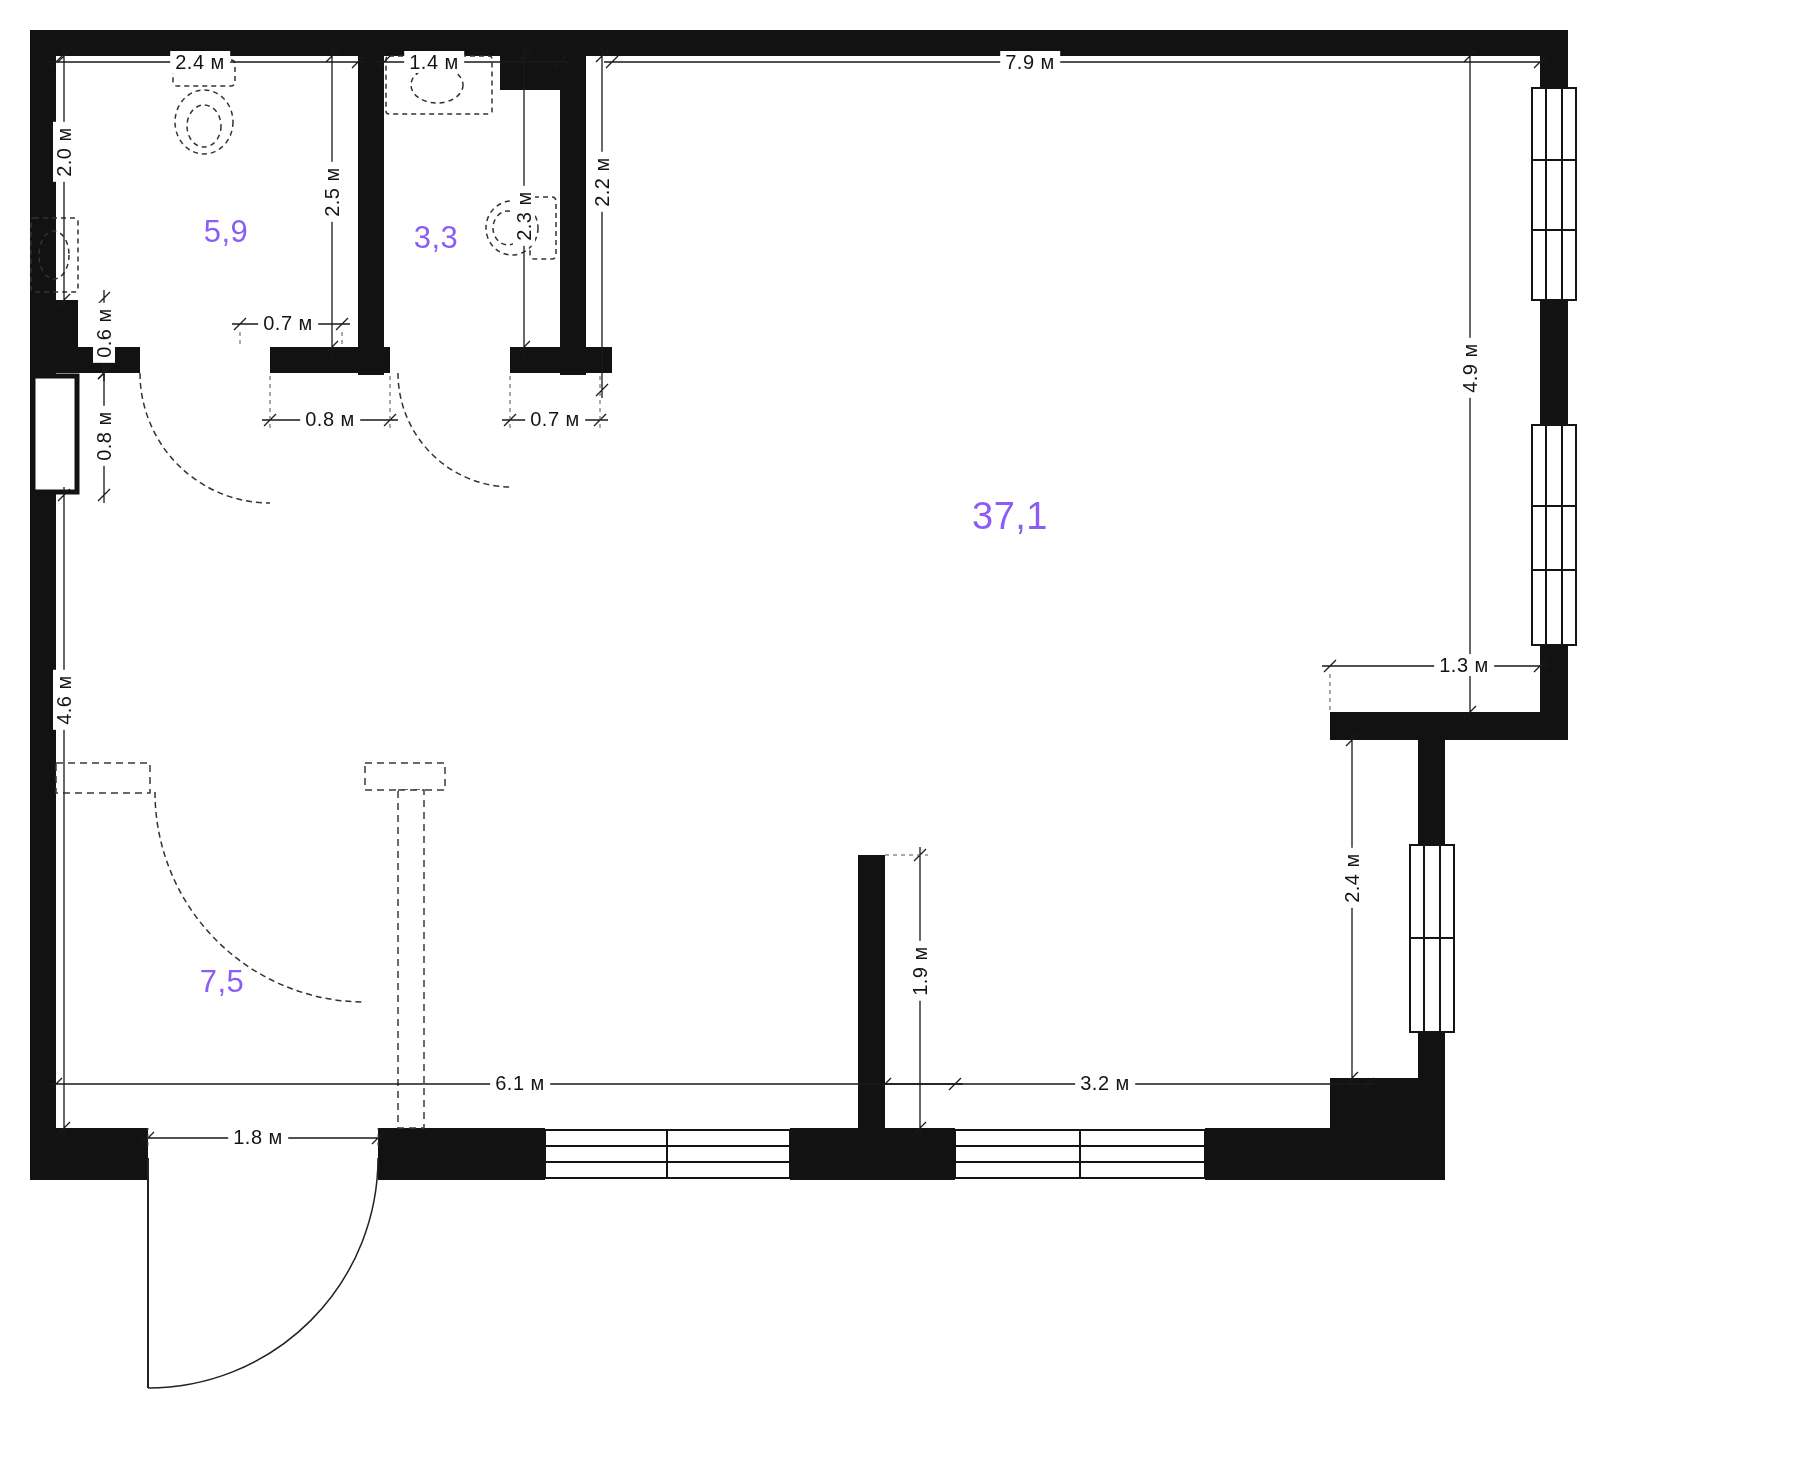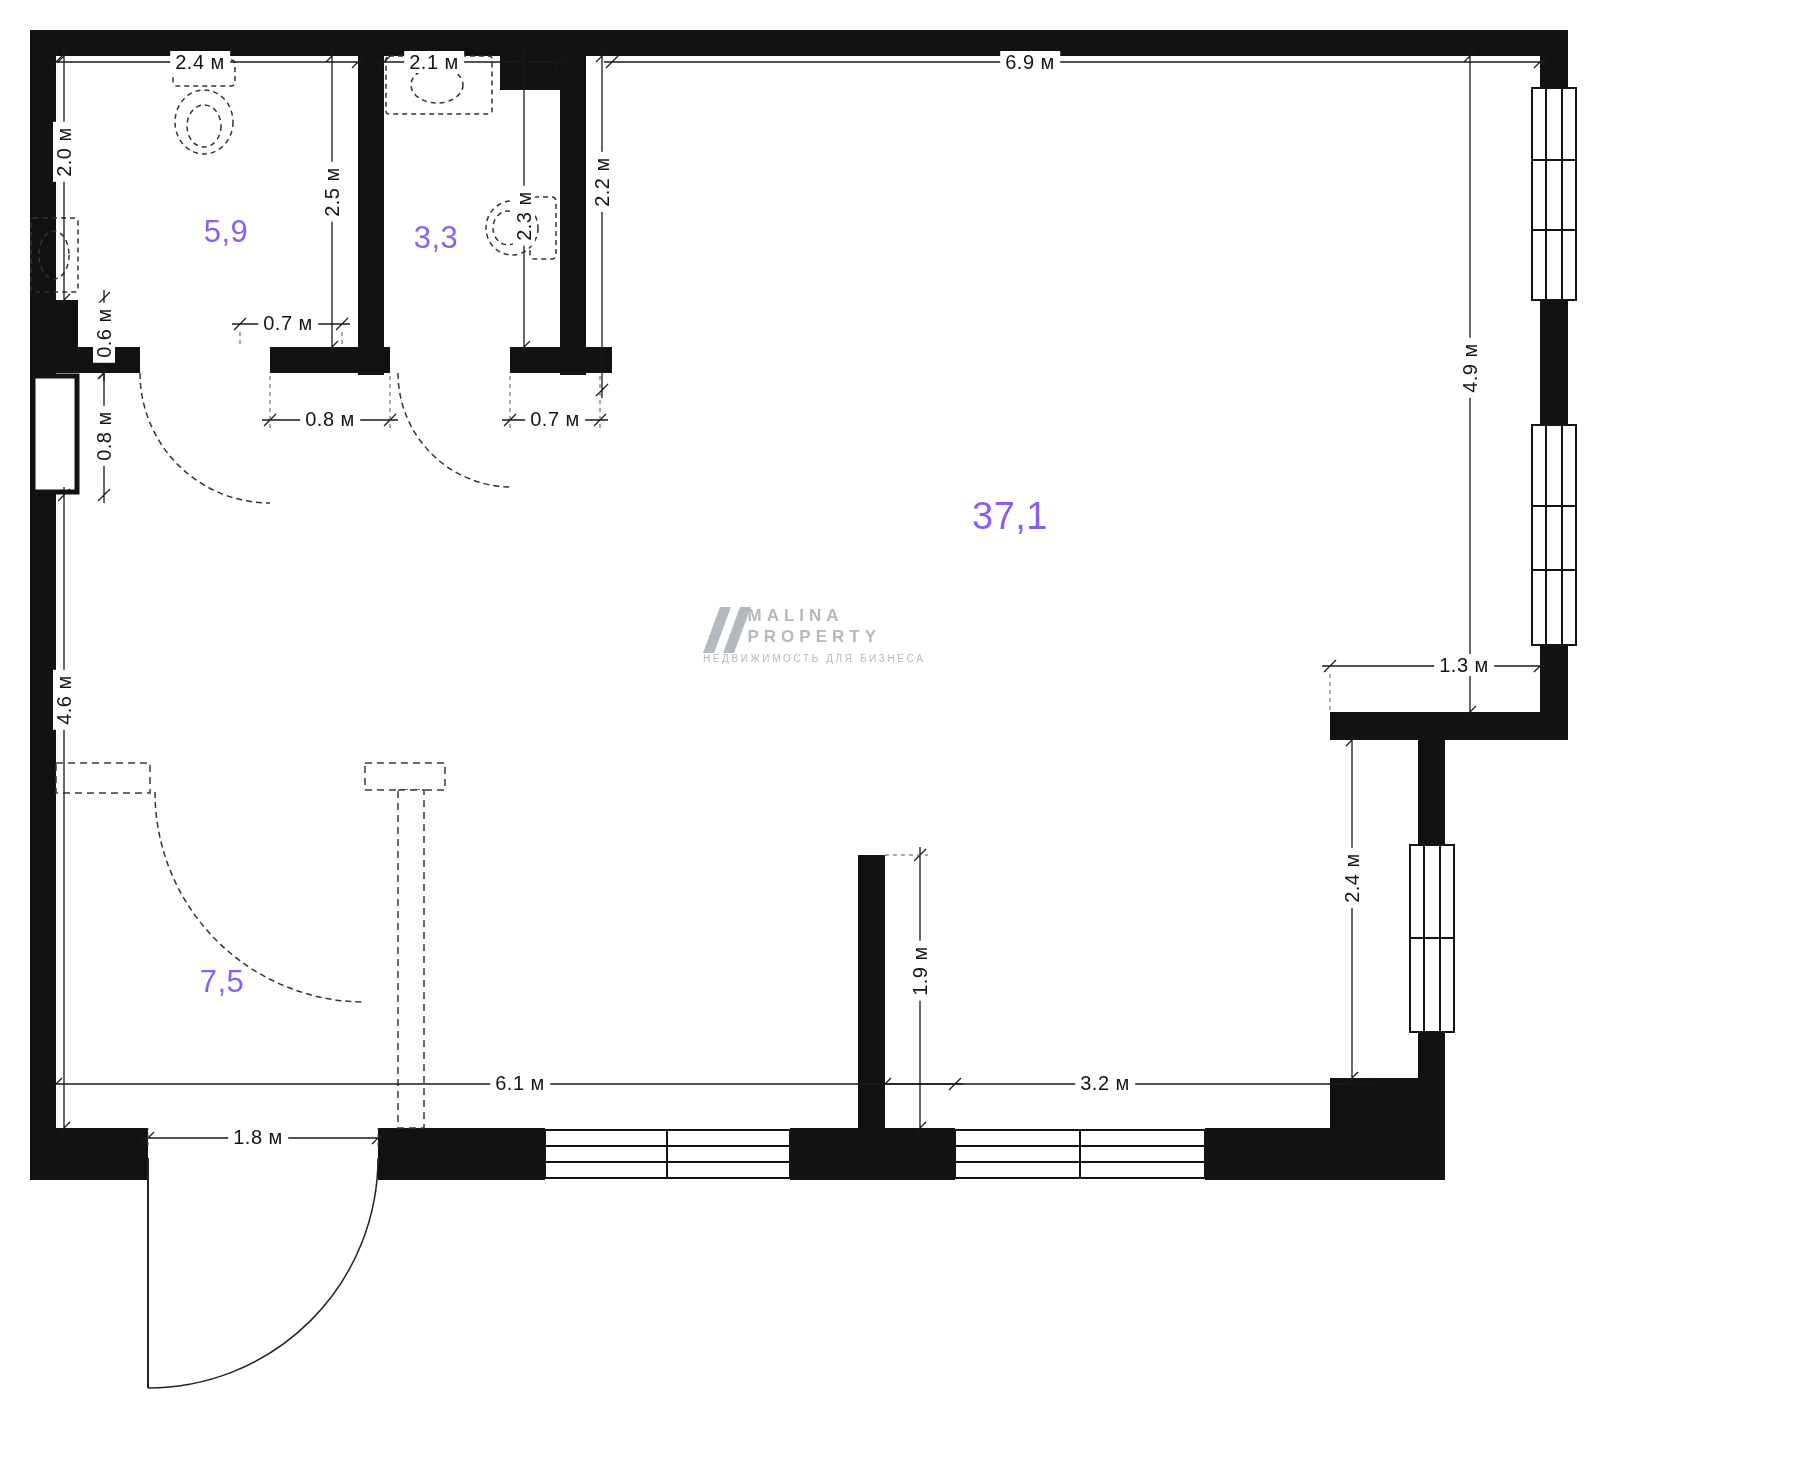--- a/index.html
+++ b/index.html
@@ -167,22 +167,22 @@
     <g fill="none" stroke="#555555" stroke-width="1" stroke-dasharray="4 4">
       <path d="M 270 428 L 270 373 M 390 428 L 390 373 M 510 428 L 510 373 M 600 428 L 600 373"></path>
       <path d="M 240 332 L 240 347 M 342 332 L 342 347"></path>
       <path d="M 1330 674 L 1330 712"></path>
       <path d="M 885 855 L 928 855"></path>
       <path d="M 148 1146 L 148 1128 M 378 1146 L 378 1128"></path>
     </g>
   </svg>
 
   <div class="dim" style="left:200px;top:62px">2.4 м</div>
-  <div class="dim" style="left:434px;top:62px">2.1 м</div>
-  <div class="dim" style="left:1030px;top:62px">6.9 м</div>
+  <div class="dim" style="left:434px;top:62px">1.4 м</div>
+  <div class="dim" style="left:1030px;top:62px">7.9 м</div>
   <div class="dim v" style="left:64px;top:152px">2.0 м</div>
   <div class="dim v" style="left:332px;top:192px">2.5 м</div>
   <div class="dim v" style="left:524px;top:216px">2.3 м</div>
   <div class="dim v" style="left:602px;top:182px">2.2 м</div>
   <div class="dim v" style="left:1470px;top:368px">4.9 м</div>
   <div class="dim v" style="left:104px;top:333px">0.6 м</div>
   <div class="dim" style="left:288px;top:323px">0.7 м</div>
   <div class="dim v" style="left:104px;top:436px">0.8 м</div>
   <div class="dim" style="left:330px;top:419px">0.8 м</div>
   <div class="dim" style="left:555px;top:419px">0.7 м</div>
@@ -192,27 +192,14 @@
   <div class="dim v" style="left:920px;top:971px">1.9 м</div>
   <div class="dim" style="left:520px;top:1083px">6.1 м</div>
   <div class="dim" style="left:1105px;top:1083px">3.2 м</div>
   <div class="dim" style="left:258px;top:1137px">1.8 м</div>
 
   <div class="room" style="left:226px;top:232px">5,9</div>
   <div class="room" style="left:436px;top:238px">3,3</div>
   <div class="room lg" style="left:1010px;top:516px">37,1</div>
   <div class="room" style="left:222px;top:982px">7,5</div>
 
-  <div class="wm">
-    <div class="wm-row">
-      <svg width="52" height="46" viewBox="0 0 52 46">
-        <polygon points="0,46 17,0 28,0 11,46" fill="#b3b9be"></polygon>
-        <polygon points="20,46 37,0 48,0 31,46" fill="#b3b9be"></polygon>
-      </svg>
-      <div class="wm-names">
-        <span class="wm-line1">MALINA</span>
-        <span class="wm-line2">PROPERTY</span>
-      </div>
-    </div>
-    <div class="wm-tag">НЕДВИЖИМОСТЬ ДЛЯ БИЗНЕСА</div>
-  </div>
 
 </div>
 
 </body></html>

